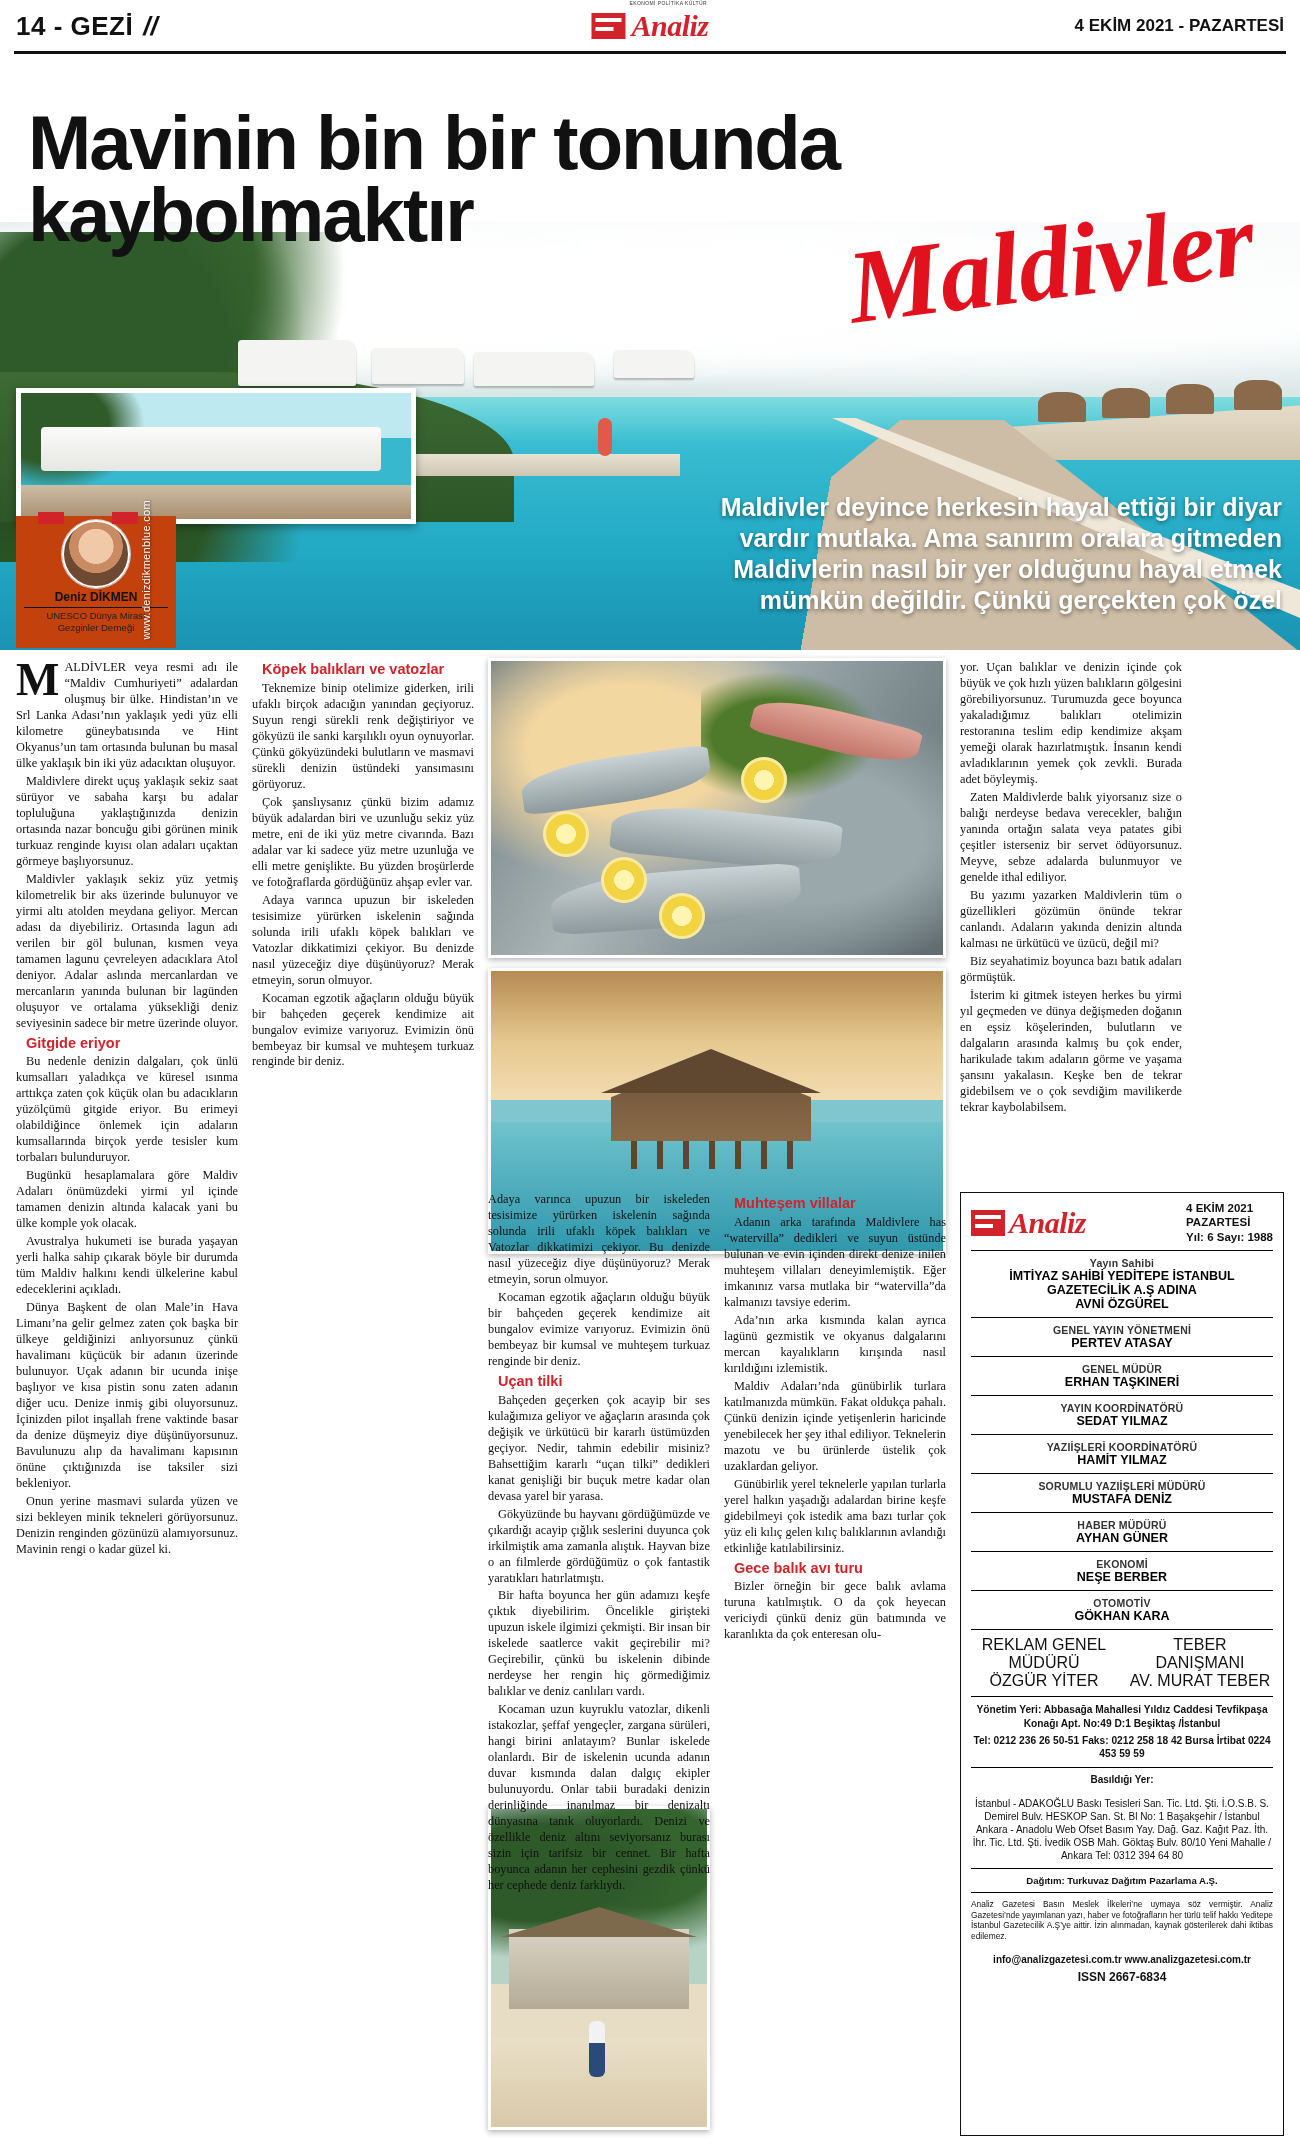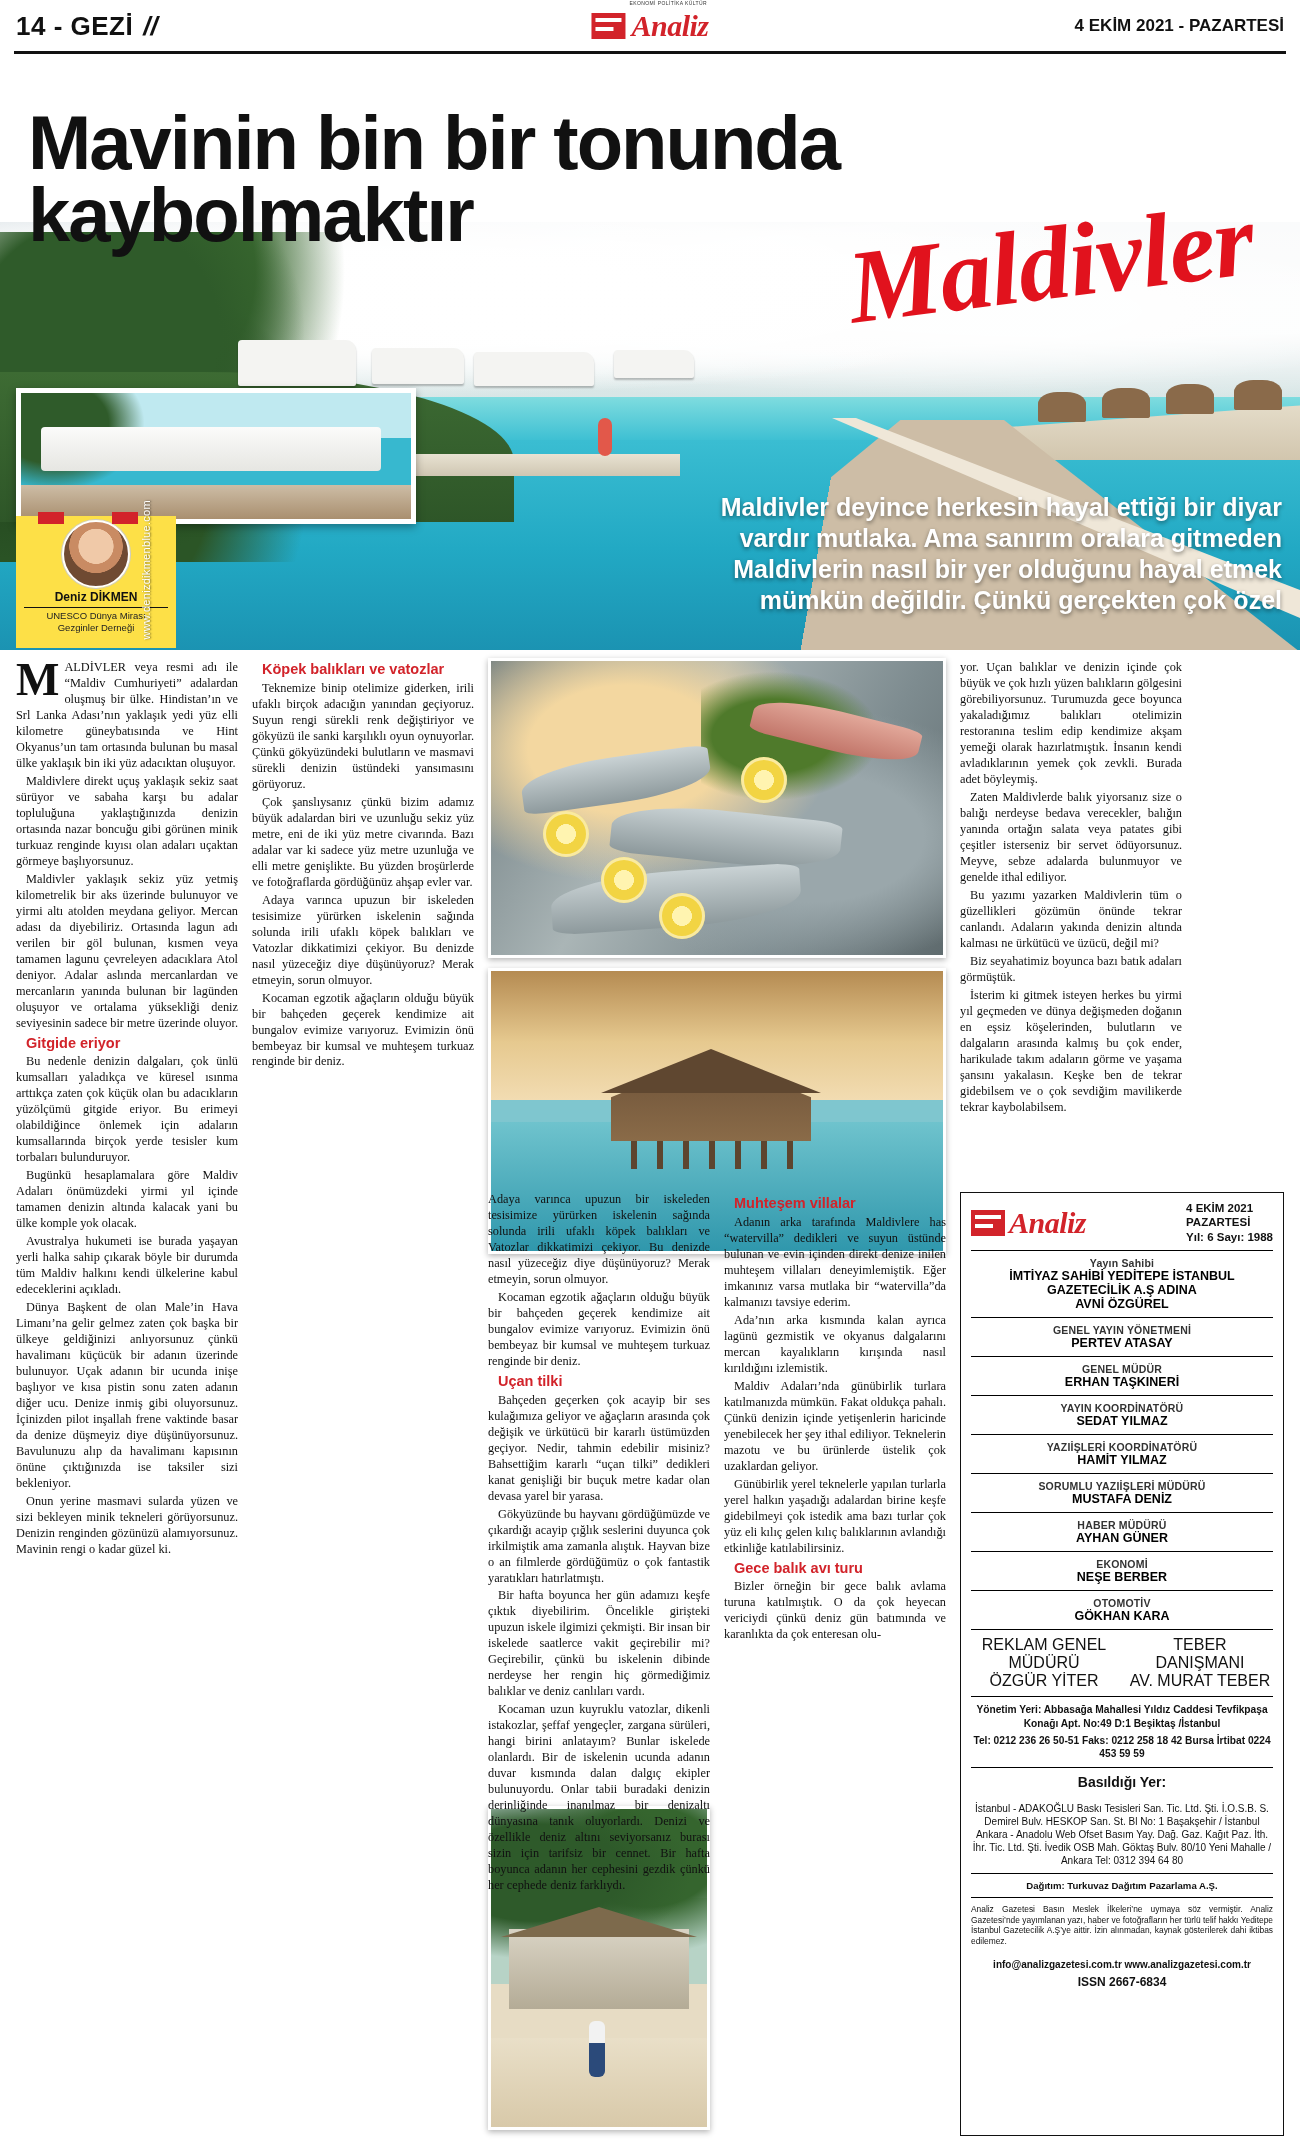--- a/index.html
+++ b/index.html
@@ -173,21 +173,21 @@
     background: radial-gradient(ellipse at 35% 40%, #2f5b2a 0 40%, rgba(47,91,42,0) 66%);
   }
   .inset-photo .ip-dock {
     position:absolute; left: 0; bottom: 0; width: 100%; height: 34px;
     background: linear-gradient(#cdbda6,#a98f6f);
   }
 
   
   .author-box {
     position: absolute; left: 16px; top: 516px; width: 160px; height: 132px;
-    background: #fde047; z-index: 9; text-align: center;
+    background: #c2410c; z-index: 9; text-align: center;
     font-family: "Liberation Sans", sans-serif;
   }
   .author-photo {
     width: 68px; height: 68px; border-radius: 50%; margin: 4px auto 2px;
     background: radial-gradient(circle at 50% 38%, #f0c9a8 0 34%, #c98b63 35% 52%, #6f4a32 53% 100%);
     border: 2px solid #fff; box-shadow: 0 0 0 1px #ccc;
   }
   .author-name { font-weight: bold; font-size: 12px; margin-top: 2px; }
   .author-role { font-size: 9.5px; line-height: 1.25; color: #222; border-top: 1px solid #111; padding-top: 2px; margin: 3px 8px 0; }
   .author-site {
@@ -329,21 +329,21 @@
   .imprint-logo { display:flex; align-items:center; gap:4px; position: relative;}
   .imprint-date { font-size: 11.5px; font-weight: bold; line-height: 1.25; text-align:left; }
   .imprint hr { border:0; border-top:1px solid #000; margin: 6px 0; }
   .blk { margin: 5px 0; }
   .blk .lbl { font-size: 10.5px; font-weight: bold; color:#333; letter-spacing:.2px; }
   .blk .val { font-size: 12.5px; font-weight: bold; color:#000; }
   .two-col { display:flex; gap: 10px; text-align:center;align-items:flex-end; }
   .two-col > div { flex: 1; }
   .addr { font-size: 10.2px; line-height: 1.35; text-align:center; margin-top: 4px; }
   .addr b { font-weight: bold; }
-  .print-head { font-size: 14px; font-weight: bold; margin-top: 6px; }
+  .print-head { font-size: 10px; font-weight: bold; margin-top: 6px; }
   .print-body { font-size: 10px; line-height: 1.3; margin-top: 12px; }
   .legal { font-size: 8.4px; line-height: 1.25; text-align: justify; margin-top: 6px; }
   .issn { font-size: 12px; font-weight: bold; margin-top: 4px; }
   .dist { font-size: 9.6px; font-weight:bold; margin-top:5px;}
 </style>
 </head>
 <body>
 
 <div class="page">
 

